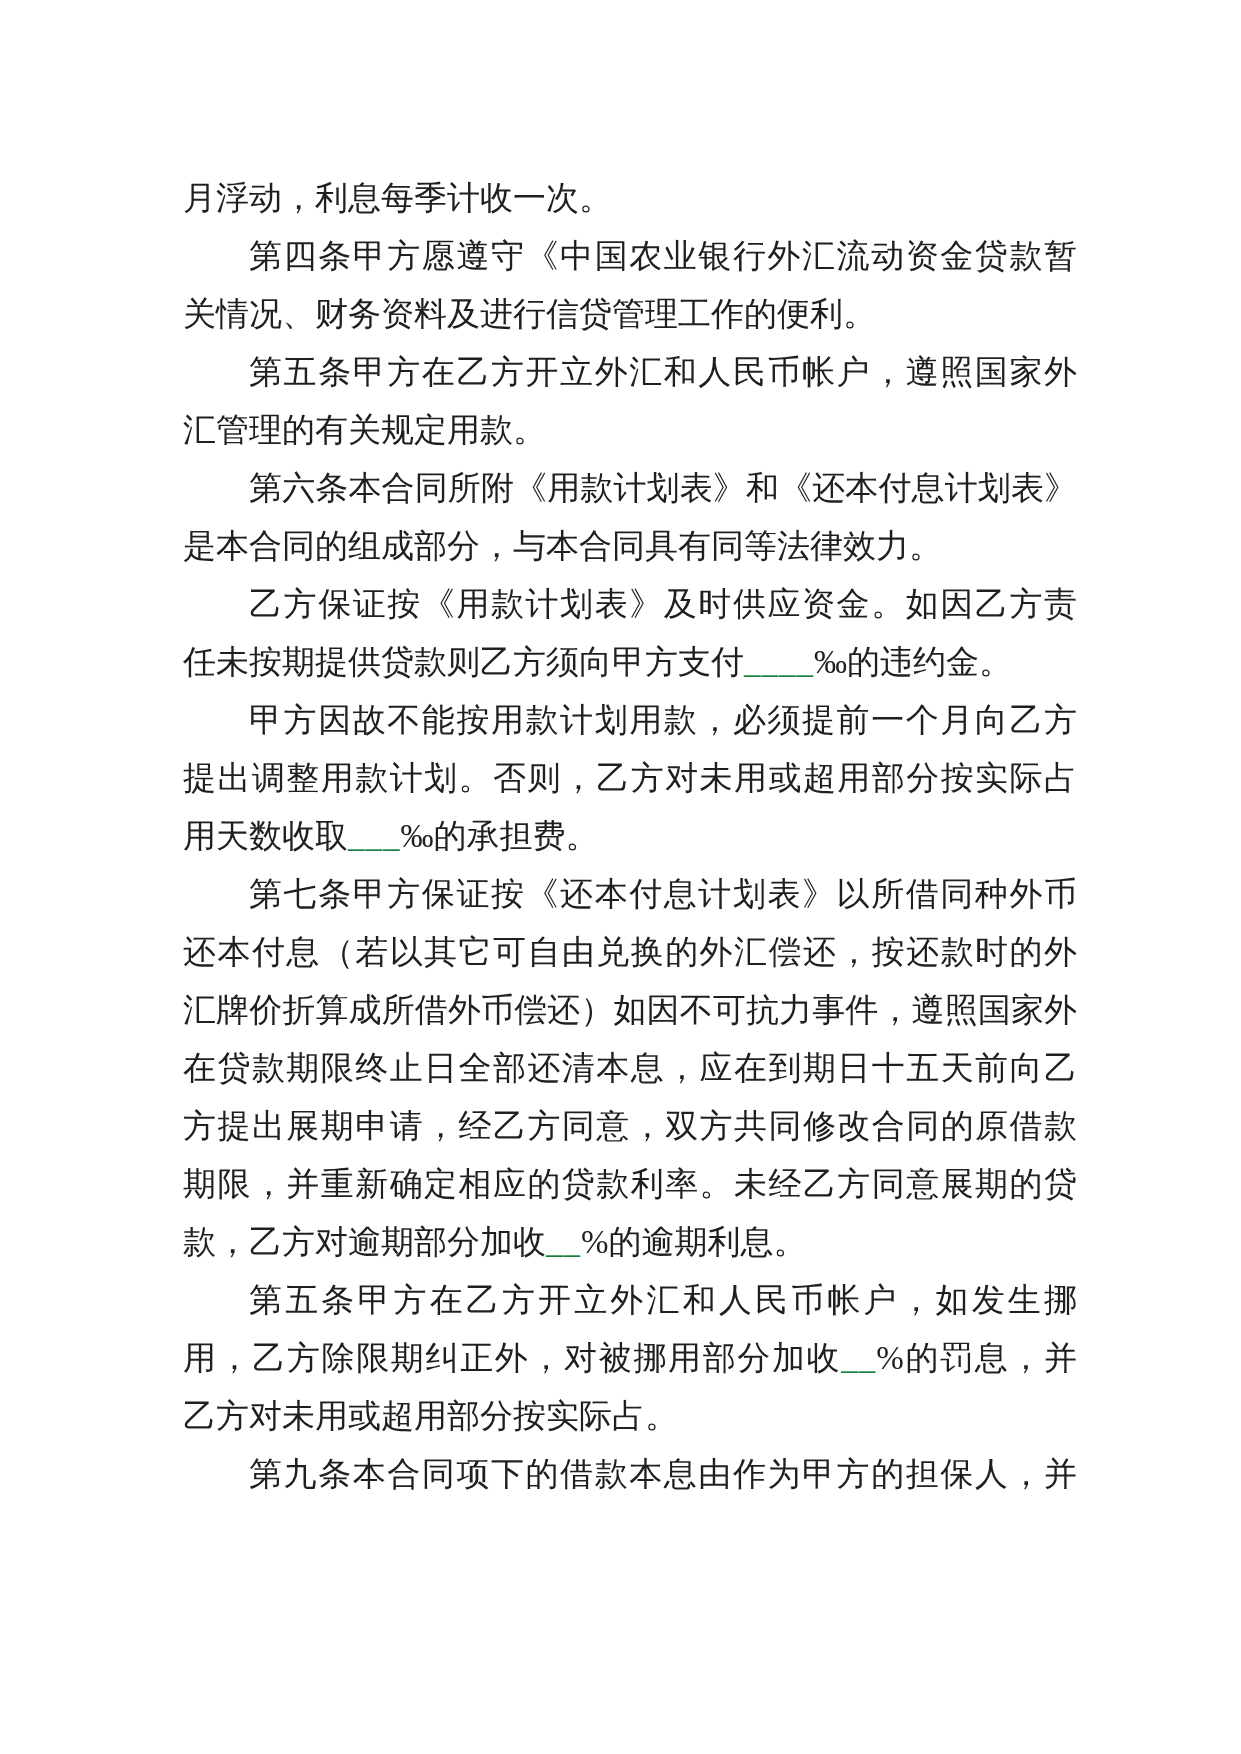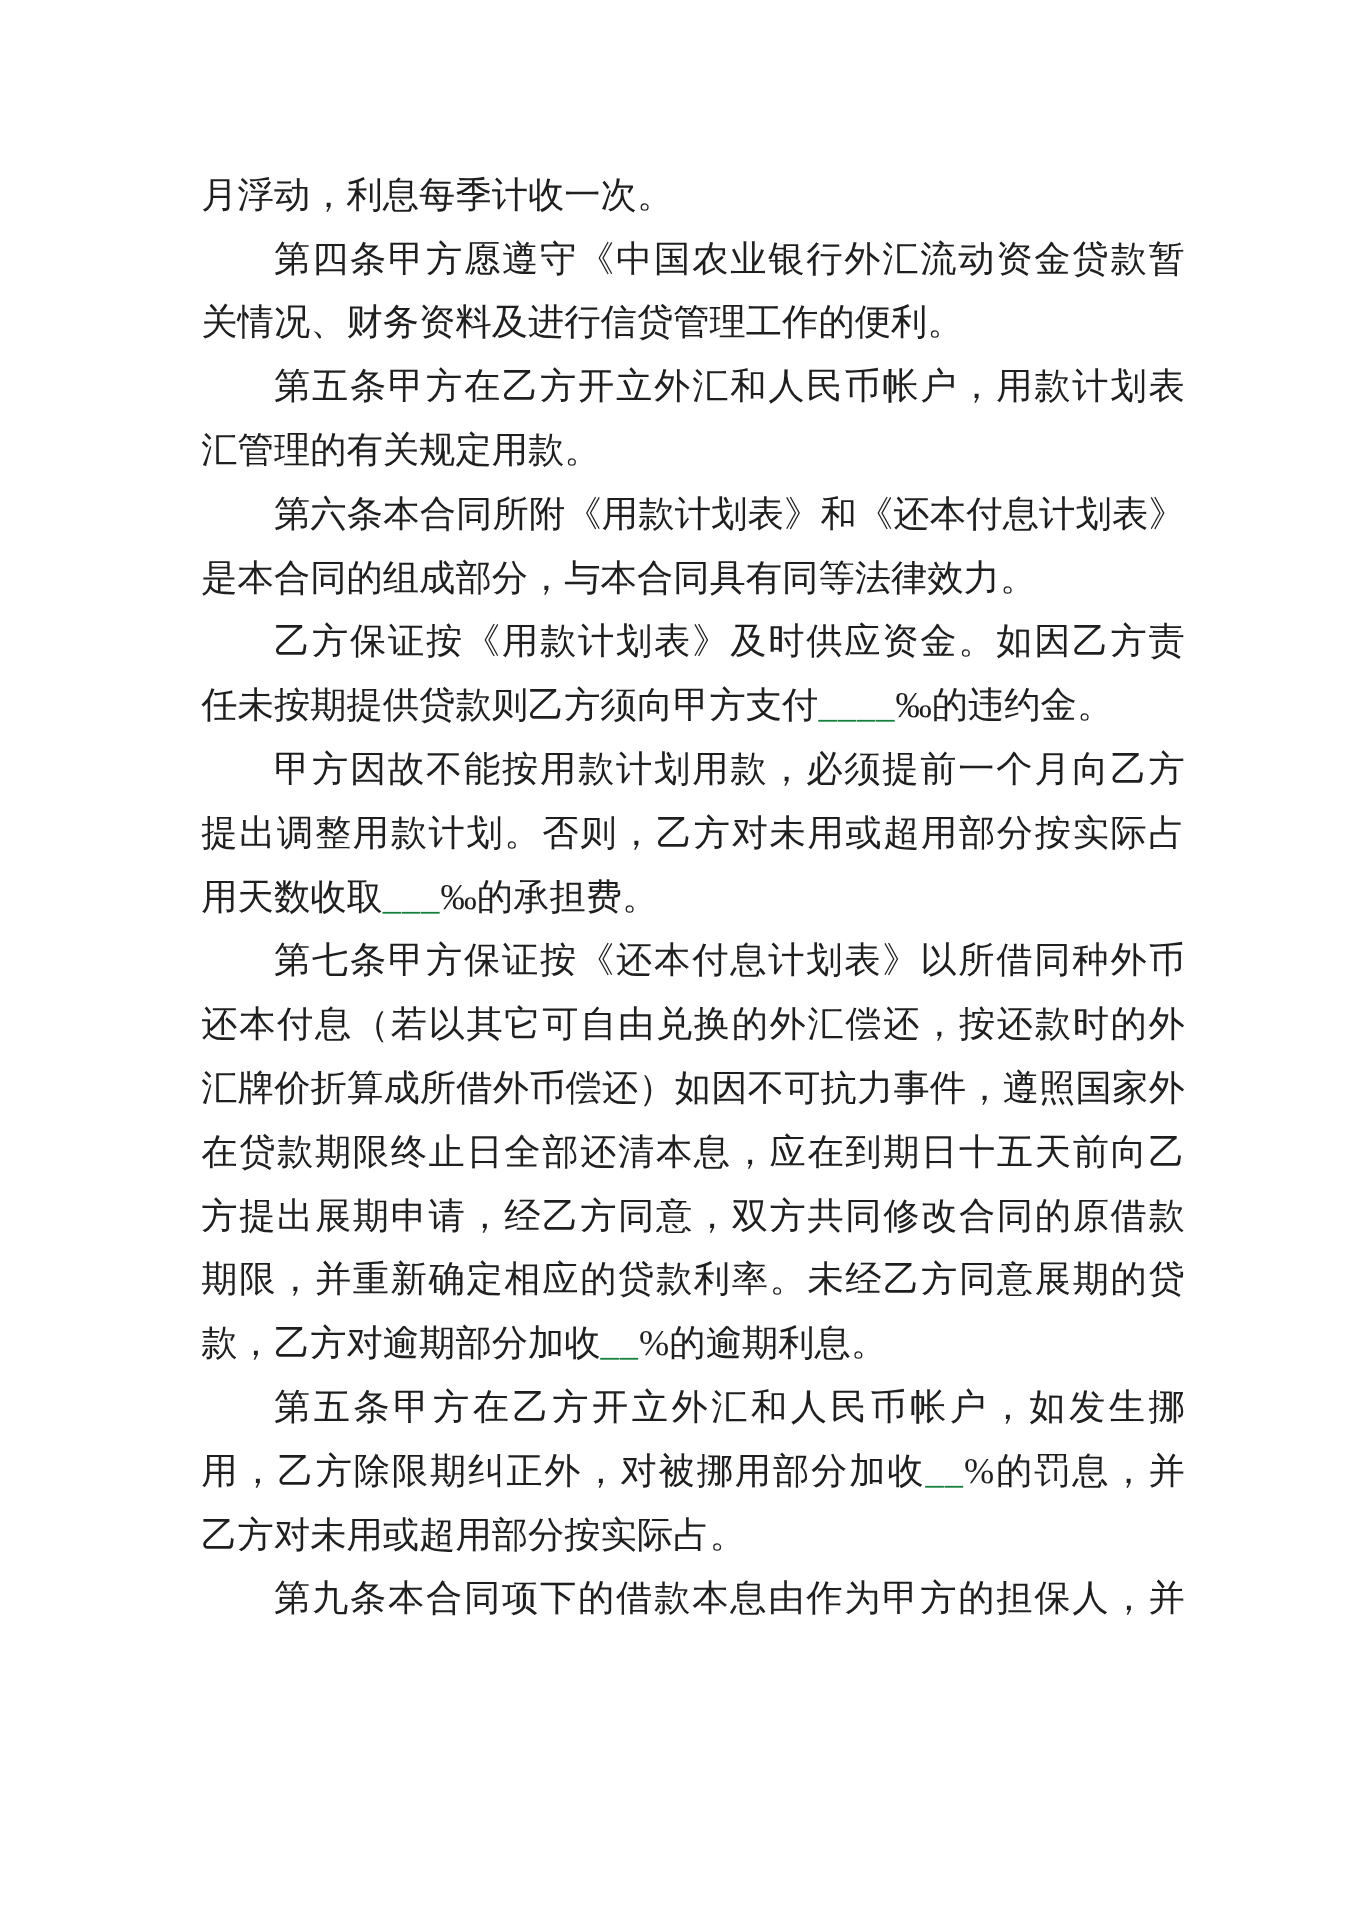--- a/index.html
+++ b/index.html
@@ -11,21 +11,21 @@
     position: relative;
     width: 1241px;
     height: 1754px;
     background: #ffffff;
     overflow: hidden;
     font-family: "Liberation Serif", "DejaVu Serif", serif;
   }
   .doc {
     position: absolute;
     left: 183px;
-    top: 149px;
+    top: 169px;
     width: 894px;
     color: #1f1f1f;
     font-size: 33px;
     letter-spacing: 0;
   }
   .line {
     height: 58px;
     line-height: 58px;
     overflow: hidden;
     text-align: left;
@@ -44,21 +44,21 @@
   }
 </style>
 </head>
 <body>
 
 <div class="page">
   <div class="doc">
       <div class="line">月浮动，利息每季计收一次。</div>
       <div class="line indent fill">第四条甲方愿遵守《中国农业银行外汇流动资金贷款暂</div>
       <div class="line">关情况、财务资料及进行信贷管理工作的便利。</div>
-      <div class="line indent fill">第五条甲方在乙方开立外汇和人民币帐户，用款计划表</div>
+      <div class="line indent fill">第五条甲方在乙方开立外汇和人民币帐户，遵照国家外</div>
       <div class="line">汇管理的有关规定用款。</div>
       <div class="line indent fill">第六条本合同所附《用款计划表》和《还本付息计划表》</div>
       <div class="line">是本合同的组成部分，与本合同具有同等法律效力。</div>
       <div class="line indent fill">乙方保证按《用款计划表》及时供应资金。如因乙方责</div>
       <div class="line">任未按期提供贷款则乙方须向甲方支付<span class="blank">____</span>‰的违约金。</div>
       <div class="line indent fill">甲方因故不能按用款计划用款，必须提前一个月向乙方</div>
       <div class="line fill">提出调整用款计划。否则，乙方对未用或超用部分按实际占</div>
       <div class="line">用天数收取<span class="blank">___</span>‰的承担费。</div>
       <div class="line indent fill">第七条甲方保证按《还本付息计划表》以所借同种外币</div>
       <div class="line fill">还本付息（若以其它可自由兑换的外汇偿还，按还款时的外</div>

